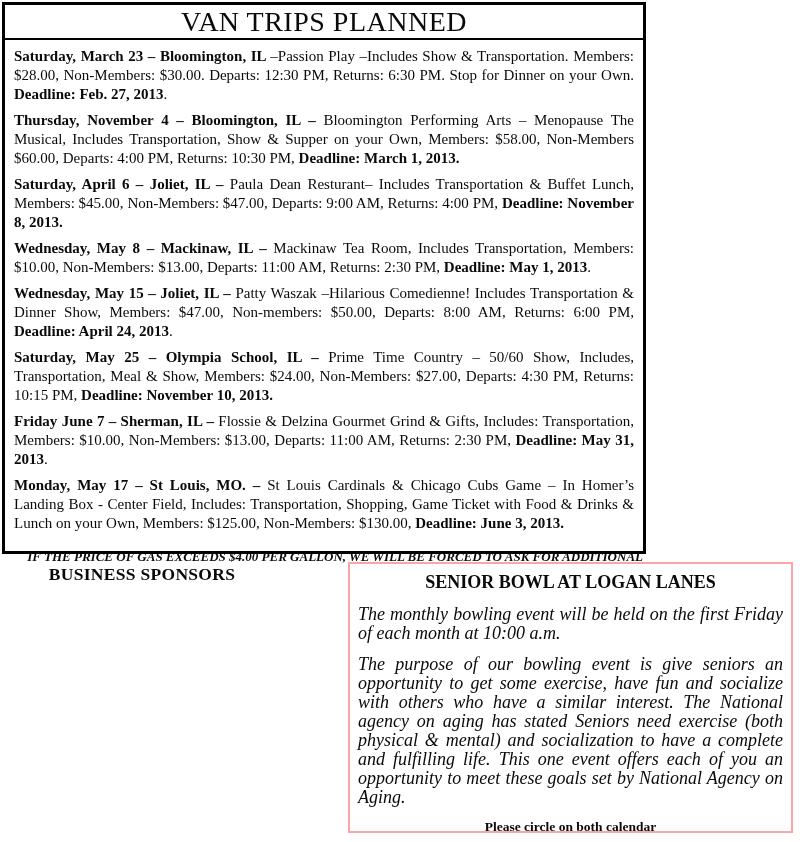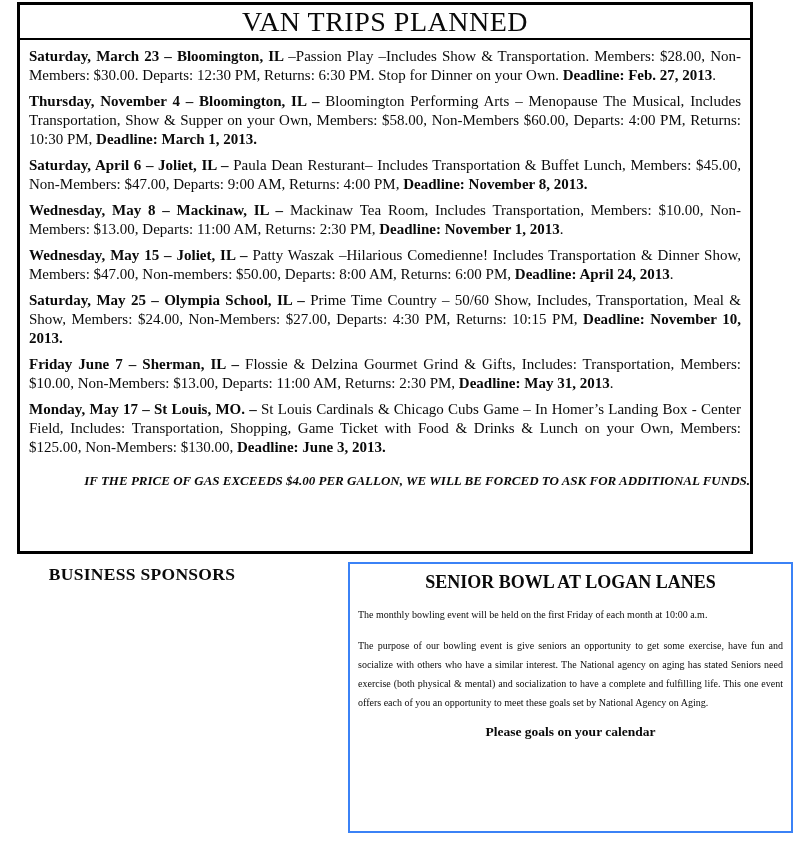--- a/index.html
+++ b/index.html
@@ -12,23 +12,23 @@
   .page {
     position: relative;
     width: 800px;
     height: 842px;
     background: #ffffff;
     overflow: hidden;
   }
   
   .main-box {
     position: absolute;
-    left: 17px;
+    left: 2px;
     top: 2px;
-    width: 736px;
+    width: 644px;
     height: 552px;
     border: 3px solid #000000;
     box-sizing: border-box;
     background: #ffffff;
   }
   .title-bar {
     height: 33px;
     border-bottom: 2px solid #000000;
     text-align: center;
     font-size: 28px;
@@ -74,77 +74,78 @@
     font-weight: bold;
     font-size: 17.5px;
     letter-spacing: 0.3px;
   }
   .bowl-box {
     position: absolute;
     left: 348px;
     top: 4px;
     width: 445px;
     height: 271px;
-    border: 2px solid #3b82f6;
+    border: 2px solid #fca5a5;
     box-sizing: border-box;
     padding: 5px 8px 4px 8px;
     background: #ffffff;
   }
   .bowl-title {
     text-align: center;
     font-weight: bold;
     font-size: 18px;
     line-height: 22px;
     margin: 2px 0 5px 0;
     white-space: nowrap;
     overflow: hidden;
   }
   .bowl-par {
     margin: 12px 0 8px 0;
-    font-size: 10px;
+    font-size: 18px;
     line-height: 19px;
     text-align: justify;
+    font-style: italic;
   }
   .bowl-centered {
     text-align: center;
     font-weight: bold;
     font-size: 13.5px;
     line-height: 24.5px;
   }
 </style>
 </head>
 <body>
 
 <div class="page">
 
   <div class="main-box">
     <div class="title-bar">VAN TRIPS PLANNED</div>
 
     <div class="trips" id="trip-list">
         <p class="trip"><span class="b">Saturday, March 23 – Bloomington, IL </span><span>–Passion Play –Includes Show &amp; Transportation. Members: $28.00, Non-Members: $30.00. Departs: 12:30 PM, Returns: 6:30 PM. Stop for Dinner on your Own. </span><span class="b">Deadline: Feb. 27, 2013</span><span>.</span></p>
         <p class="trip"><span class="b">Thursday, November 4 – Bloomington, IL – </span><span>Bloomington Performing Arts – Menopause The Musical, Includes Transportation, Show &amp; Supper on your Own, Members: $58.00, Non-Members $60.00, Departs: 4:00 PM, Returns: 10:30 PM, </span><span class="b">Deadline: March 1, 2013.</span></p>
         <p class="trip"><span class="b">Saturday, April 6 – Joliet, IL – </span><span>Paula Dean  Resturant– Includes Transportation &amp; Buffet Lunch, Members: $45.00, Non-Members: $47.00, Departs: 9:00 AM, Returns: 4:00 PM, </span><span class="b">Deadline: November 8, 2013.</span></p>
-        <p class="trip"><span class="b">Wednesday, May 8 – Mackinaw, IL – </span><span>Mackinaw Tea Room, Includes Transportation, Members: $10.00, Non-Members: $13.00, Departs: 11:00 AM, Returns: 2:30 PM, </span><span class="b">Deadline: November 1, 2013</span><span>.</span></p>
+        <p class="trip"><span class="b">Wednesday, May 8 – Mackinaw, IL – </span><span>Mackinaw Tea Room, Includes Transportation, Members: $10.00, Non-Members: $13.00, Departs: 11:00 AM, Returns: 2:30 PM, </span><span class="b">Deadline: May 1, 2013</span><span>.</span></p>
         <p class="trip"><span class="b">Wednesday, May 15 – Joliet, IL – </span><span>Patty Waszak –Hilarious Comedienne! Includes Transportation &amp; Dinner Show, Members: $47.00, Non-members: $50.00, Departs: 8:00 AM, Returns: 6:00 PM, </span><span class="b">Deadline: April 24, 2013</span><span>.</span></p>
         <p class="trip"><span class="b">Saturday, May 25 – Olympia School, IL – </span><span>Prime Time Country – 50/60 Show, Includes, Transportation, Meal &amp; Show, Members: $24.00, Non-Members: $27.00, Departs: 4:30 PM, Returns: 10:15 PM, </span><span class="b">Deadline: November 10, 2013.</span></p>
         <p class="trip"><span class="b">Friday June 7 – Sherman, IL – </span><span>Flossie &amp; Delzina Gourmet Grind &amp; Gifts, Includes: Transportation, Members: $10.00, Non-Members: $13.00, Departs: 11:00 AM, Returns: 2:30 PM, </span><span class="b">Deadline: May 31, 2013</span><span>.</span></p>
         <p class="trip"><span class="b">Monday, May 17 – St Louis, MO. – </span><span>St Louis Cardinals &amp; Chicago Cubs Game – In Homer’s Landing Box - Center Field, Includes: Transportation, Shopping, Game Ticket with Food &amp; Drinks &amp; Lunch on your Own, Members: $125.00, Non-Members: $130.00, </span><span class="b">Deadline: June 3, 2013.</span></p>
       </div>
 
     <div class="gas-note">IF THE PRICE OF GAS EXCEEDS $4.00 PER GALLON, WE WILL BE FORCED TO ASK FOR ADDITIONAL FUNDS.</div>
   </div>
 
   <div class="bottom-section">
     <div class="sponsors-heading">BUSINESS SPONSORS</div>
 
     <div class="bowl-box">
       <div class="bowl-title">SENIOR BOWL AT LOGAN LANES</div>
       <div id="bowl-paragraphs">
           <p class="bowl-par">The monthly bowling event will be held on the first Friday of each month at 10:00 a.m.</p>
           <p class="bowl-par">The purpose of our bowling event is give seniors an opportunity to get some exercise, have fun and socialize with others who have a similar interest. The National agency on aging has stated Seniors need  exercise (both physical &amp; mental) and socialization to have a complete and fulfilling life. This one event  offers each of you an opportunity to meet these goals set by National Agency on Aging.</p>
         </div>
       <div id="bowl-centered">
-          <div class="bowl-centered">Please goals on your calendar</div>
+          <div class="bowl-centered">Please circle on both calendar</div>
         </div>
     </div>
   </div>
 
 </div>
 
 </body></html>

